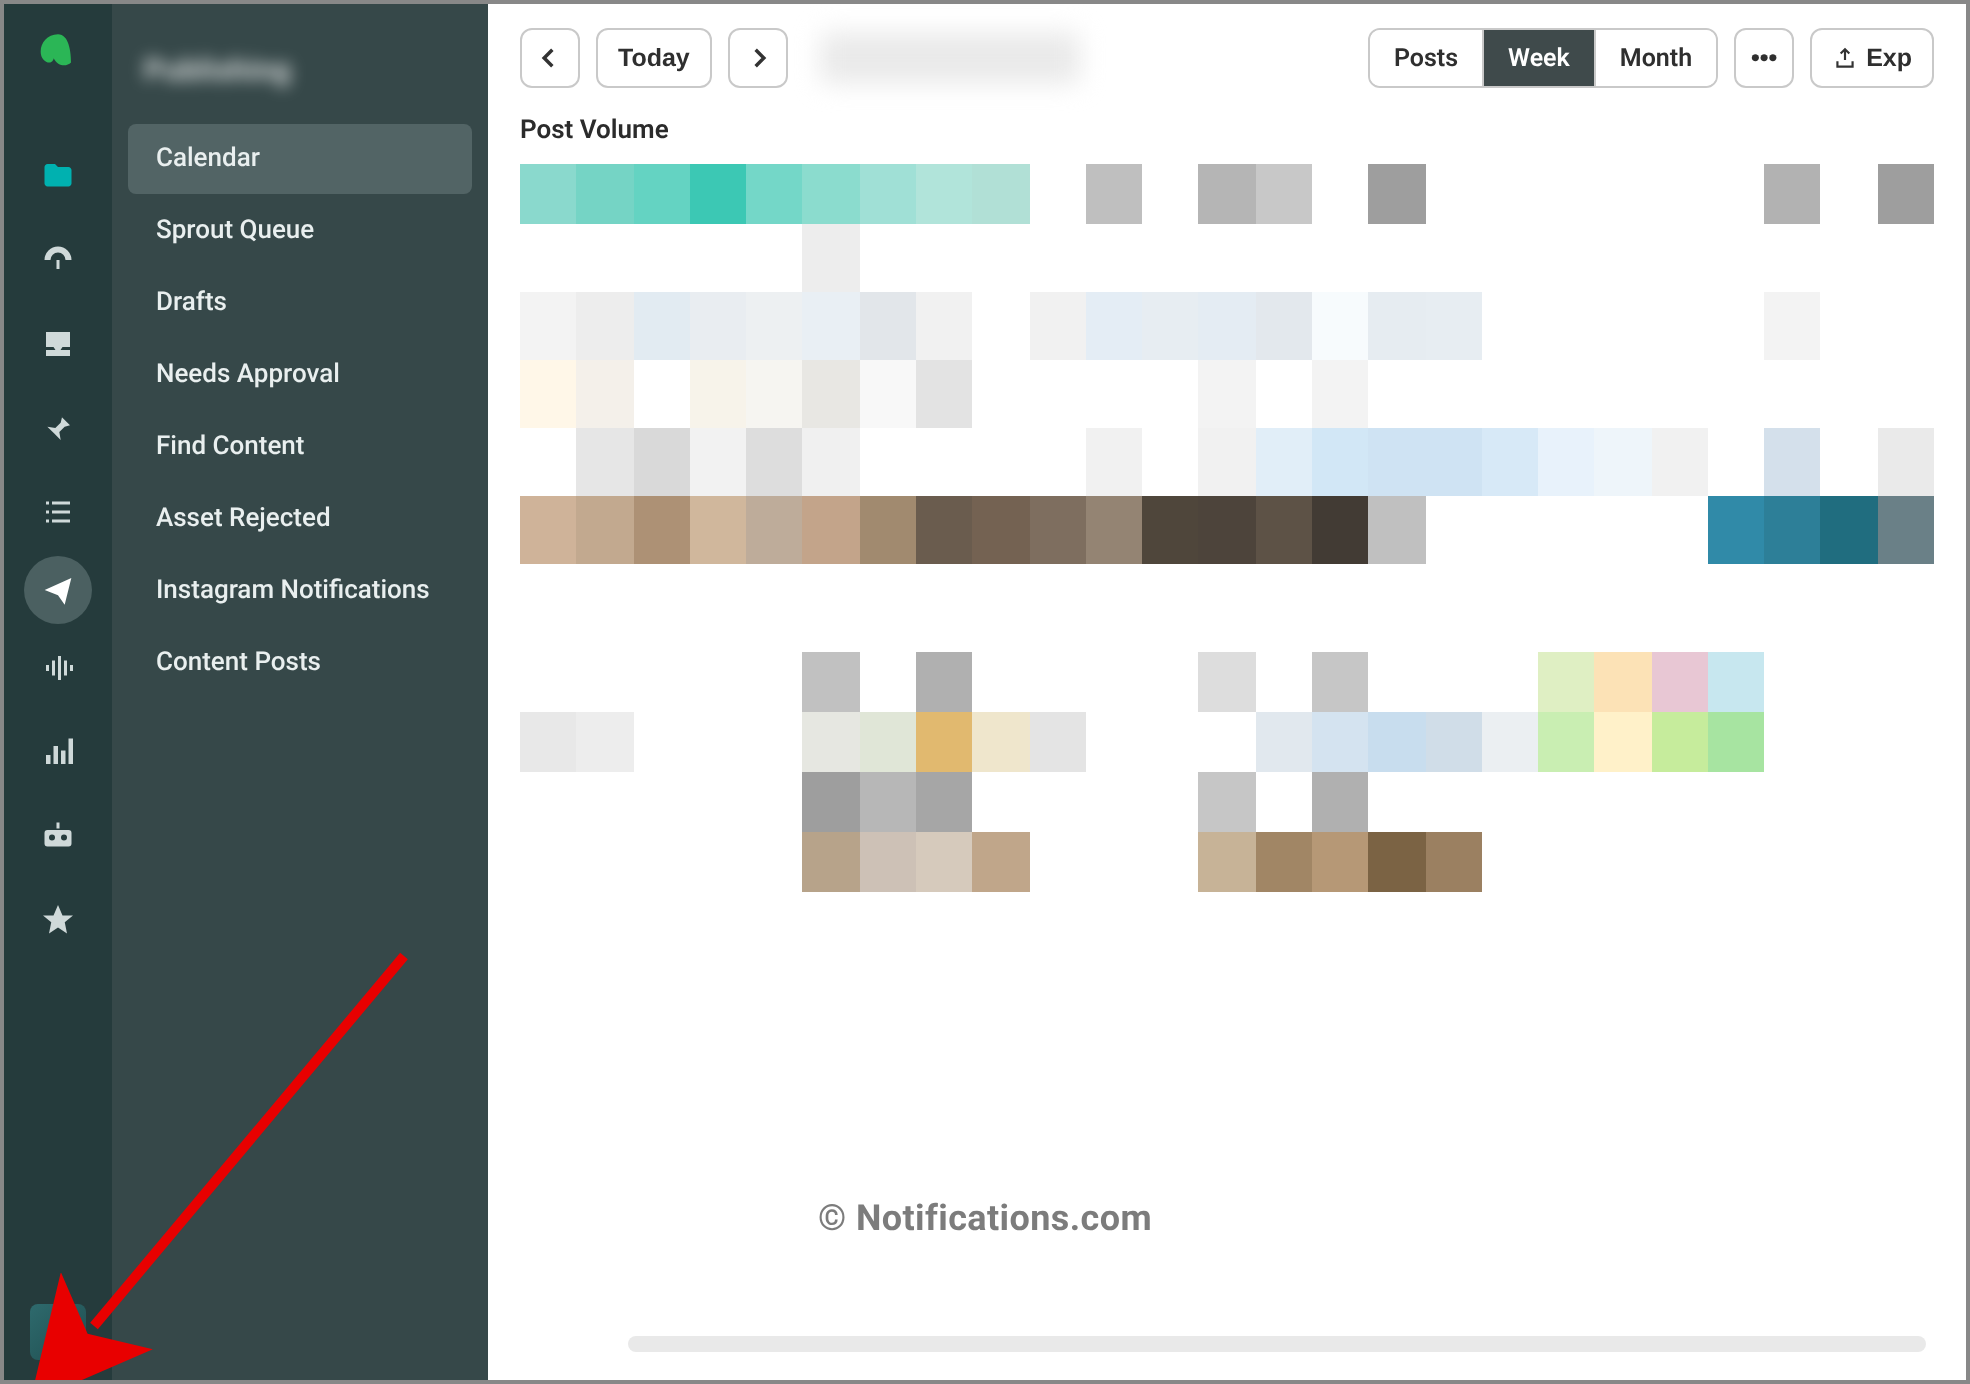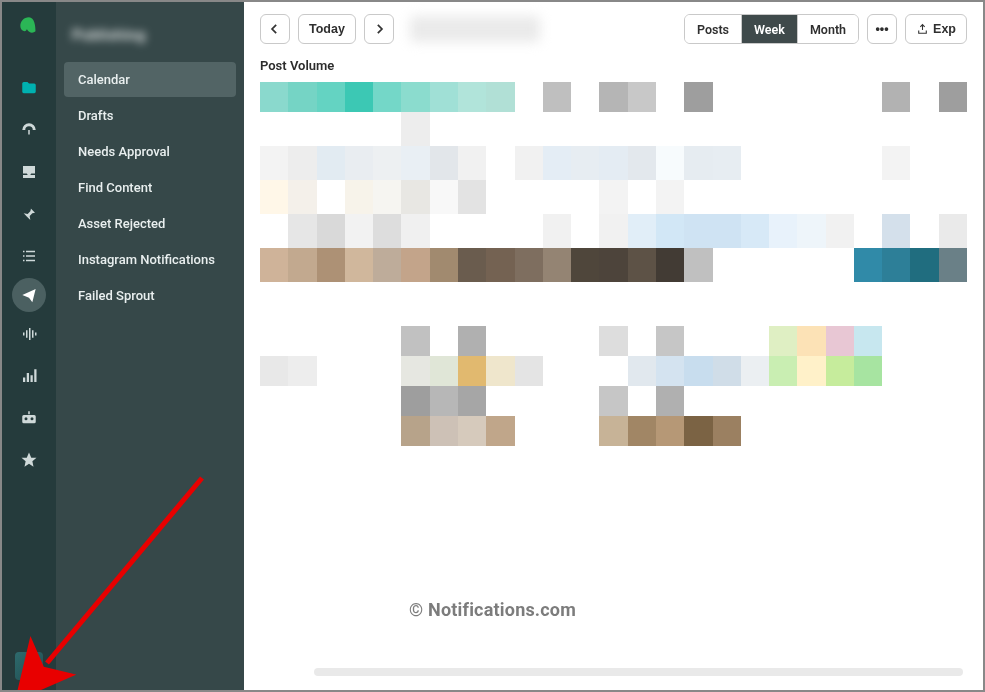--- a/index.html
+++ b/index.html
@@ -298,26 +298,27 @@
     <div class="rail-spacer"></div>
     <div class="rail-bottom"></div>
   </div>
 
   <div class="sidebar">
     <div class="section-header">
       <span class="blurred-text">Publishing</span>
     </div>
     <div class="nav-list">
       <div class="nav-item selected">Calendar</div>
+      <div class="nav-item">Sprout Queue</div>
       <div class="nav-item">Drafts</div>
       <div class="nav-item">Needs Approval</div>
       <div class="nav-item">Find Content</div>
       <div class="nav-item">Asset Rejected</div>
       <div class="nav-item">Instagram Notifications</div>
-      <div class="nav-item">Failed Sprout</div>
+      <div class="nav-item">Content Posts</div>
     </div>
   </div>
 
   <div class="main">
     <div class="toolbar">
       <button class="tb-btn sq">
         <svg width="14" height="14" viewBox="0 0 24 24" fill="none" stroke="#333" stroke-width="3">
             <path d="M14 5l-7 7 7 7"></path>
           </svg>
       </button>

